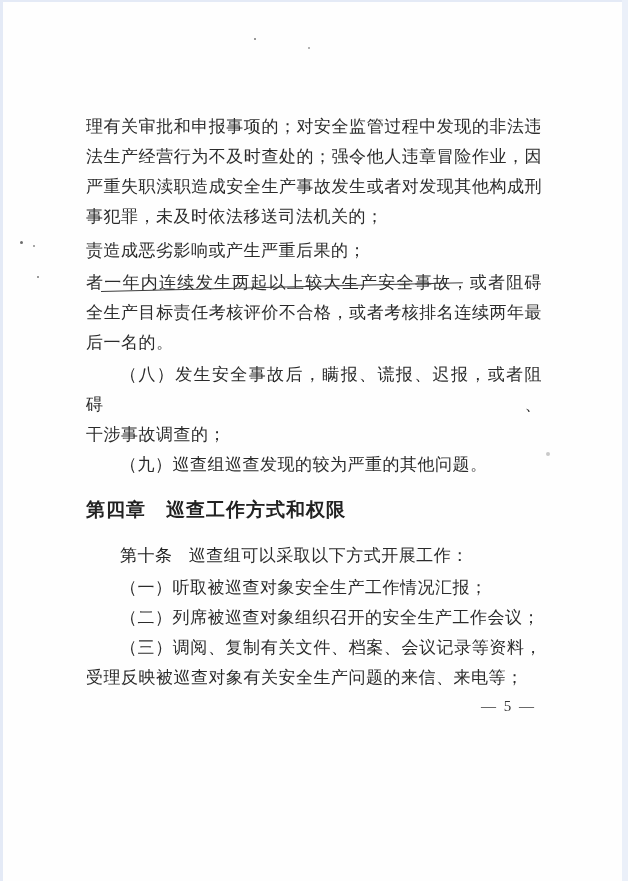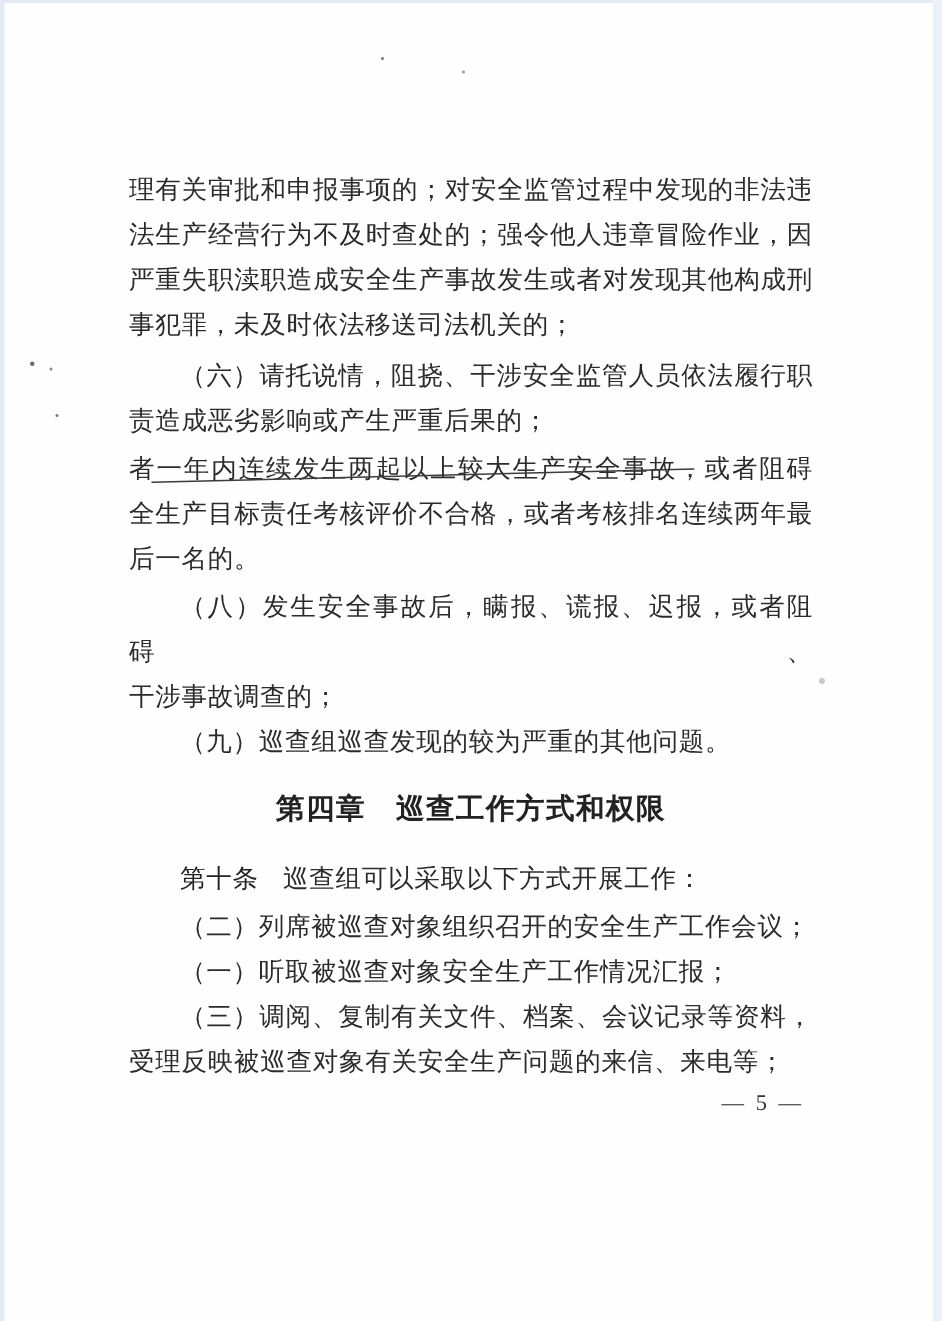--- a/index.html
+++ b/index.html
@@ -16,21 +16,21 @@
     font-size:17px;line-height:30px;letter-spacing:0.5px;
     text-align:justify;
   }
   .line{text-align:justify;text-justify:inter-character;}
   .jl{text-align-last:justify;}
   .ind{text-indent:2em;}
   .m4{margin-bottom:4px;}
   .m2{margin-bottom:2px;}
   .chapter{
     font-family:"Liberation Sans","DejaVu Sans",sans-serif;font-weight:bold;
-    font-size:19px;line-height:30px;text-align:center;margin:15px 0 16px 0;
+    font-size:19px;line-height:30px;text-align:left;margin:15px 0 16px 0;
     letter-spacing:1px;color:#222;
   }
   .b{font-family:"Liberation Sans","DejaVu Sans",sans-serif;font-weight:normal;color:#222;}
   .art-text{margin-left:0.95em;}
   .u-phrase{position:relative;}
   .u-phrase::after{
     content:"";position:absolute;left:-3px;right:-12px;bottom:0px;
     border-bottom:1.7px solid #3c3c3c;
     transform:rotate(-1.4deg);transform-origin:left bottom;
   }
@@ -53,21 +53,20 @@
 
     <div class="para m4">
       <div class="line jl">理有关审批和申报事项的；对安全监管过程中发现的非法违</div>
       <div class="line jl">法生产经营行为不及时查处的；强令他人违章冒险作业，因</div>
       <div class="line jl">严重失职渎职造成安全生产事故发生或者对发现其他构成刑</div>
       <div class="line">事犯罪，未及时依法移送司法机关的；</div>
     </div>
 
 
     <div class="para m2">
-      <div class="line jl ind">（六）请托说情，阻挠、干涉安全监管人员依法履行职</div>
       <div class="line">责造成恶劣影响或产生严重后果的；</div>
     </div>
 
     <div class="para m2">
       <div class="line jl"><span>者</span><span class="u-phrase">一年内连续发生两起以上较大生产安全事故</span><span>，或者阻碍</span></div>
       <div class="line jl">全生产目标责任考核评价不合格，或者考核排名连续两年最</div>
       <div class="line">后一名的。</div>
     </div>
 
     <div class="para">
@@ -79,25 +78,25 @@
       <div class="line ind">（九）巡查组巡查发现的较为严重的其他问题。</div>
     </div>
 
     <div class="chapter">第四章　巡查工作方式和权限</div>
 
     <div class="para m2">
       <div class="line ind"><span class="b">第十条</span><span class="art-text">巡查组可以采取以下方式开展工作：</span></div>
     </div>
 
     <div class="para">
-      <div class="line ind">（二）列席被巡查对象组织召开的安全生产工作会议；</div>
+      <div class="line ind">（一）听取被巡查对象安全生产工作情况汇报；</div>
     </div>
 
     <div class="para">
-      <div class="line ind">（一）听取被巡查对象安全生产工作情况汇报；</div>
+      <div class="line ind">（二）列席被巡查对象组织召开的安全生产工作会议；</div>
     </div>
 
     <div class="para">
       <div class="line jl ind">（三）调阅、复制有关文件、档案、会议记录等资料，</div>
       <div class="line">受理反映被巡查对象有关安全生产问题的来信、来电等；</div>
     </div>
 
     <div class="pagenum">— 5 —</div>
 
   </div>

